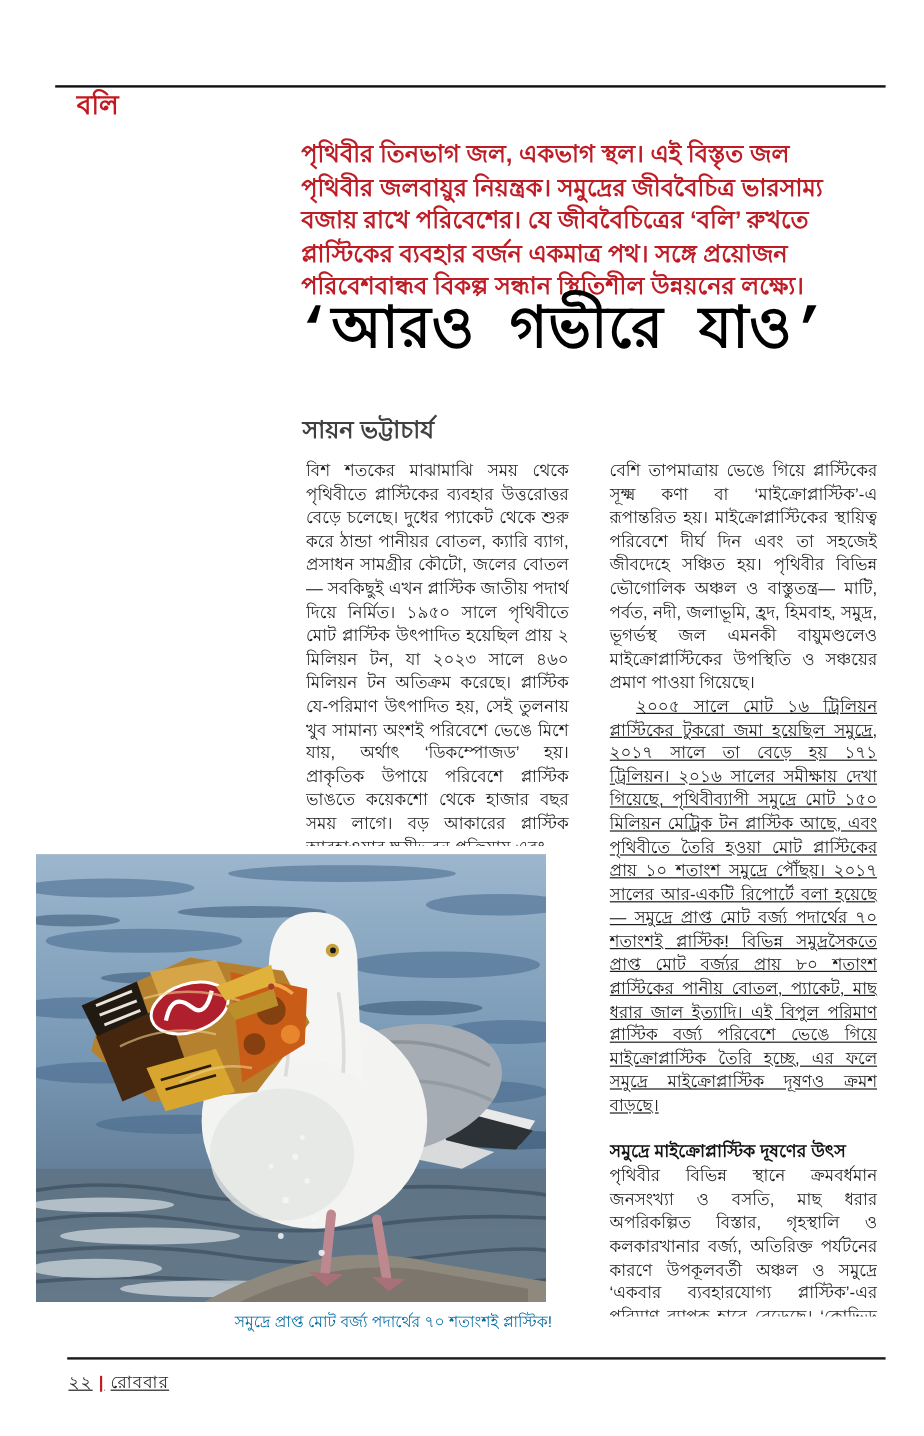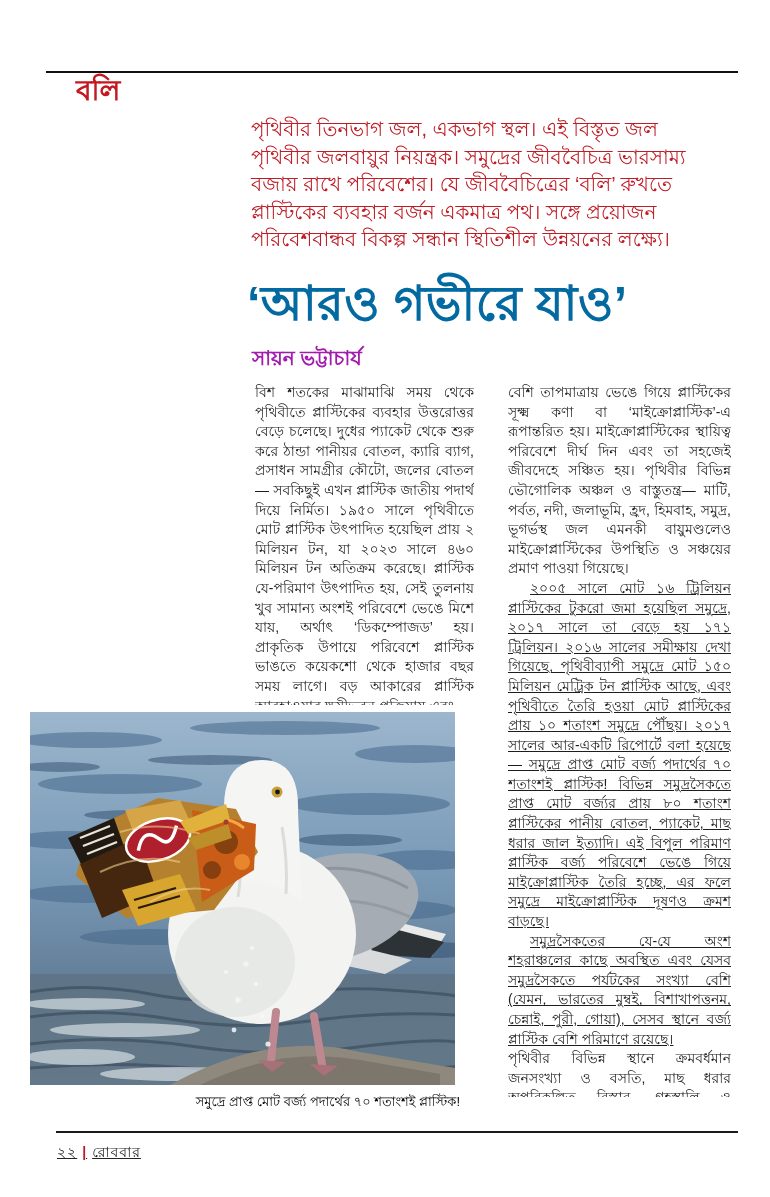--- a/index.html
+++ b/index.html
@@ -4,53 +4,53 @@
 <style>
   html,body{margin:0;padding:0;}
   body{
     width:770px;height:1197px;position:relative;background:#ffffff;
     font-family:"Liberation Sans", sans-serif;
     -webkit-font-smoothing:antialiased;
   }
   .abs{position:absolute;}
   
   #top-rule{left:46px;top:71px;width:692px;height:0;border-top:2px solid #111;}
-  #kicker{left:64px;top:76px;font-size:28px;font-weight:600;color:#c2181f;line-height:1.1;margin-left:12px;}
+  #kicker{left:64px;top:76px;font-size:22px;font-weight:600;color:#c2181f;line-height:1.1;}
   
   #standfirst{
     left:251px;top:116px;width:458px;
-    font-size:20px;line-height:27.5px;font-weight:400;color:#bf1d26;
+    font-size:20px;line-height:27.5px;font-weight:700;color:#bf1d26;
     text-align:left;
   }
   
   #headline{
-    left:247px;top:276px;width:492px;
-    font-size:48px;font-weight:700;color:#0369a1;line-height:1.15;
-    letter-spacing:0.5px;white-space:nowrap;
-  }
-  
-  #byline{left:252px;top:343px;font-size:20px;font-weight:600;color:#a21caf;}
+    left:247px;top:250px;width:492px;
+    font-size:48px;font-weight:700;color:#000000;line-height:1.15;
+    letter-spacing:0.5px;white-space:nowrap;font-family:Liberation Mono, monospace;
+  }
+  
+  #byline{left:252px;top:343px;font-size:20px;font-weight:600;color:#404040;}
   
   .bodycol{
     font-size:14px;line-height:19.6px;color:#1d1d1d;text-align:justify;
   }
   #col1{left:255px;top:383px;width:219px;height:322px;overflow:hidden;}
   #col2{left:489px;top:383px;width:223px;height:714px;overflow:hidden;margin-left:19px;}
   .bodycol p{margin:0;}
   .bodycol p.indent{text-indent:22px;text-decoration:underline;}
   #col2-subhead{
     font-weight:700;font-size:14.6px;color:#121212;margin-top:19px;
   }
   
   #photo{left:30px;top:712px;width:425px;height:373px;overflow:hidden;background:#7b97b1;}
   #photo svg{display:block;}
   
   #caption{
     left:30px;top:1092px;width:430px;text-align:right;
-    font-size:13px;color:#000000;
+    font-size:13px;color:#0369a1;
   }
   
   #footer-rule{left:56px;top:1131px;width:682px;height:0;border-top:2px solid #1a1a1a;}
   #footer{left:57px;top:1141px;font-size:14px;color:#222;letter-spacing:1px;text-decoration:underline;}
   #footer .sep{color:#c2181f;padding:0 5px;font-weight:700;}
 </style>
 </head>
 <body>
 
 <div class="abs" id="top-rule"></div>
@@ -63,21 +63,21 @@
 
 <div class="abs" id="byline">সায়ন ভট্টাচার্য</div>
 
 <div class="abs bodycol" id="col1">
   <p>বিশ শতকের মাঝামাঝি সময় থেকে পৃথিবীতে প্লাস্টিকের ব্যবহার উত্তরোত্তর বেড়ে চলেছে। দুধের প্যাকেট থেকে শুরু করে ঠান্ডা পানীয়র বোতল, ক্যারি ব্যাগ, প্রসাধন সামগ্রীর কৌটো, জলের বোতল— সবকিছুই এখন প্লাস্টিক জাতীয় পদার্থ দিয়ে নির্মিত। ১৯৫০ সালে পৃথিবীতে মোট প্লাস্টিক উৎপাদিত হয়েছিল প্রায় ২ মিলিয়ন টন, যা ২০২৩ সালে ৪৬০ মিলিয়ন টন অতিক্রম করেছে। প্লাস্টিক যে-পরিমাণ উৎপাদিত হয়, সেই তুলনায় খুব সামান্য অংশই পরিবেশে ভেঙে মিশে যায়, অর্থাৎ ‘ডিকম্পোজড’ হয়। প্রাকৃতিক উপায়ে পরিবেশে প্লাস্টিক ভাঙতে কয়েকশো থেকে হাজার বছর সময় লাগে। বড় আকারের প্লাস্টিক আবহাওয়ার ক্ষয়ীভবন প্রক্রিয়ায় এবং</p>
 </div>
 
 <div class="abs bodycol" id="col2">
   <p>বেশি তাপমাত্রায় ভেঙে গিয়ে প্লাস্টিকের সূক্ষ্ম কণা বা ‘মাইক্রোপ্লাস্টিক’-এ রূপান্তরিত হয়। মাইক্রোপ্লাস্টিকের স্থায়িত্ব পরিবেশে দীর্ঘ দিন এবং তা সহজেই জীবদেহে সঞ্চিত হয়। পৃথিবীর বিভিন্ন ভৌগোলিক অঞ্চল ও বাস্তুতন্ত্র— মাটি, পর্বত, নদী, জলাভূমি, হ্রদ, হিমবাহ, সমুদ্র, ভূগর্ভস্থ জল এমনকী বায়ুমণ্ডলেও মাইক্রোপ্লাস্টিকের উপস্থিতি ও সঞ্চয়ের প্রমাণ পাওয়া গিয়েছে।</p>
   <p class="indent">২০০৫ সালে মোট ১৬ ট্রিলিয়ন প্লাস্টিকের টুকরো জমা হয়েছিল সমুদ্রে, ২০১৭ সালে তা বেড়ে হয় ১৭১ ট্রিলিয়ন। ২০১৬ সালের সমীক্ষায় দেখা গিয়েছে, পৃথিবীব্যাপী সমুদ্রে মোট ১৫০ মিলিয়ন মেট্রিক টন প্লাস্টিক আছে, এবং পৃথিবীতে তৈরি হওয়া মোট প্লাস্টিকের প্রায় ১০ শতাংশ সমুদ্রে পৌঁছয়। ২০১৭ সালের আর-একটি রিপোর্টে বলা হয়েছে— সমুদ্রে প্রাপ্ত মোট বর্জ্য পদার্থের ৭০ শতাংশই প্লাস্টিক! বিভিন্ন সমুদ্রসৈকতে প্রাপ্ত মোট বর্জ্যর প্রায় ৮০ শতাংশ প্লাস্টিকের পানীয় বোতল, প্যাকেট, মাছ ধরার জাল ইত্যাদি। এই বিপুল পরিমাণ প্লাস্টিক বর্জ্য পরিবেশে ভেঙে গিয়ে মাইক্রোপ্লাস্টিক তৈরি হচ্ছে, এর ফলে সমুদ্রে মাইক্রোপ্লাস্টিক দূষণও ক্রমশ বাড়ছে।</p>
-  <p class="indent">সমুদ্রসৈকতের যে-যে অংশ শহরাঞ্চলের কাছে অবস্থিত এবং যেসব সমুদ্রসৈকতে পর্যটকের সংখ্যা বেশি (যেমন, ভারতের মুম্বই, বিশাখাপত্তনম, চেন্নাই, পুরী, গোয়া), সেসব স্থানে বর্জ্য প্লাস্টিক বেশি পরিমাণে রয়েছে।</p>
+  <p id="col2-subhead">সমুদ্রে মাইক্রোপ্লাস্টিক দূষণের উৎস</p>
   <p>পৃথিবীর বিভিন্ন স্থানে ক্রমবর্ধমান জনসংখ্যা ও বসতি, মাছ ধরার অপরিকল্পিত বিস্তার, গৃহস্থালি ও কলকারখানার বর্জ্য, অতিরিক্ত পর্যটনের কারণে উপকূলবর্তী অঞ্চল ও সমুদ্রে ‘একবার ব্যবহারযোগ্য প্লাস্টিক’-এর পরিমাণ ব্যাপক হারে বেড়েছে। ‘কোভিড ১৯’ অতিমারীর কারণে মাস্ক, পিপিই কিট প্রভৃতি প্রচুর পরিমাণে ব্যবহার হয়েছে, যার ফলে</p>
 </div>
 
 <div class="abs" id="photo">
   <svg width="425" height="373" viewBox="0 0 425 373" xmlns="http://www.w3.org/2000/svg" role="img">
     <defs>
       <linearGradient id="wg" x1="0" y1="0" x2="0" y2="1">
         <stop offset="0" stop-color="#9cb6cd"></stop>
         <stop offset="0.45" stop-color="#7798b5"></stop>
         <stop offset="0.72" stop-color="#647e98"></stop>

